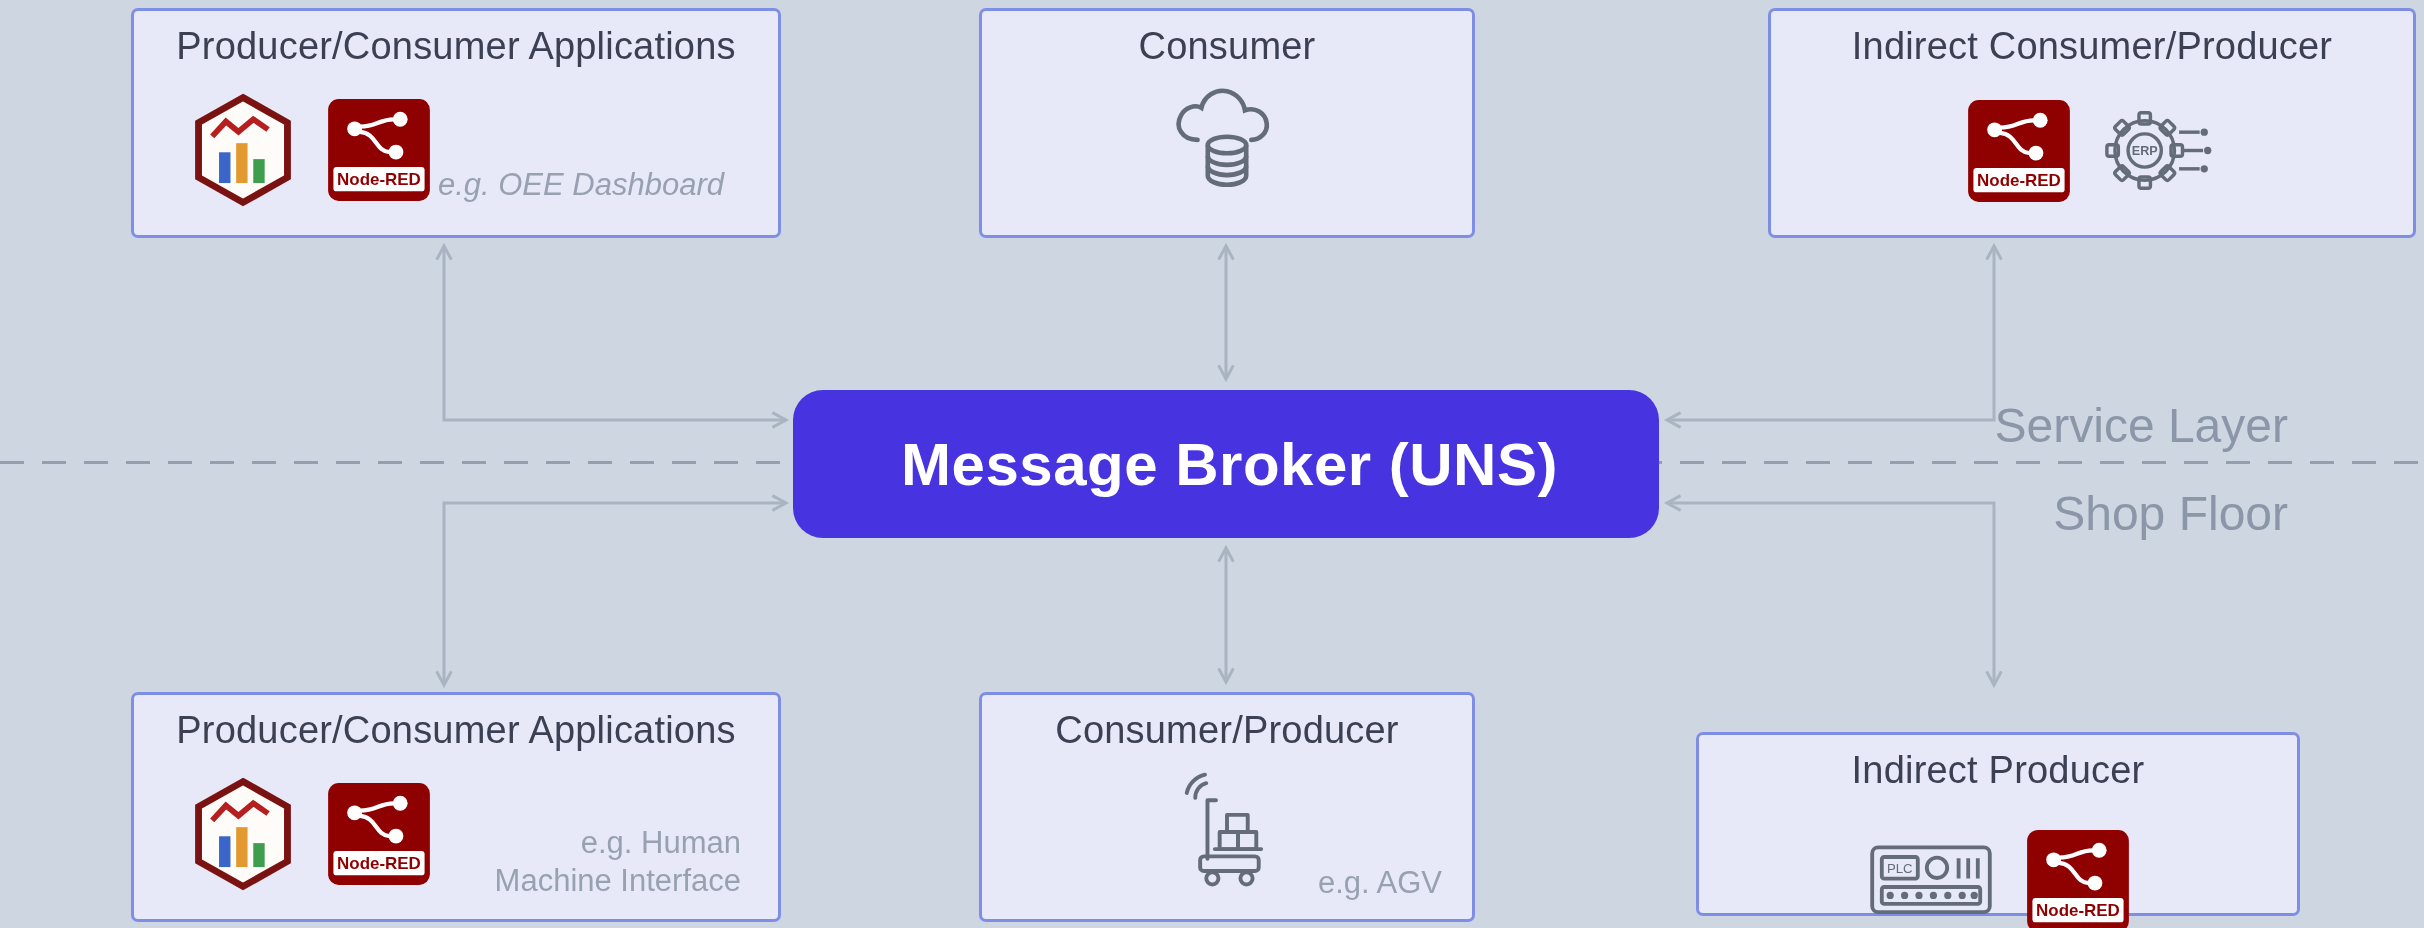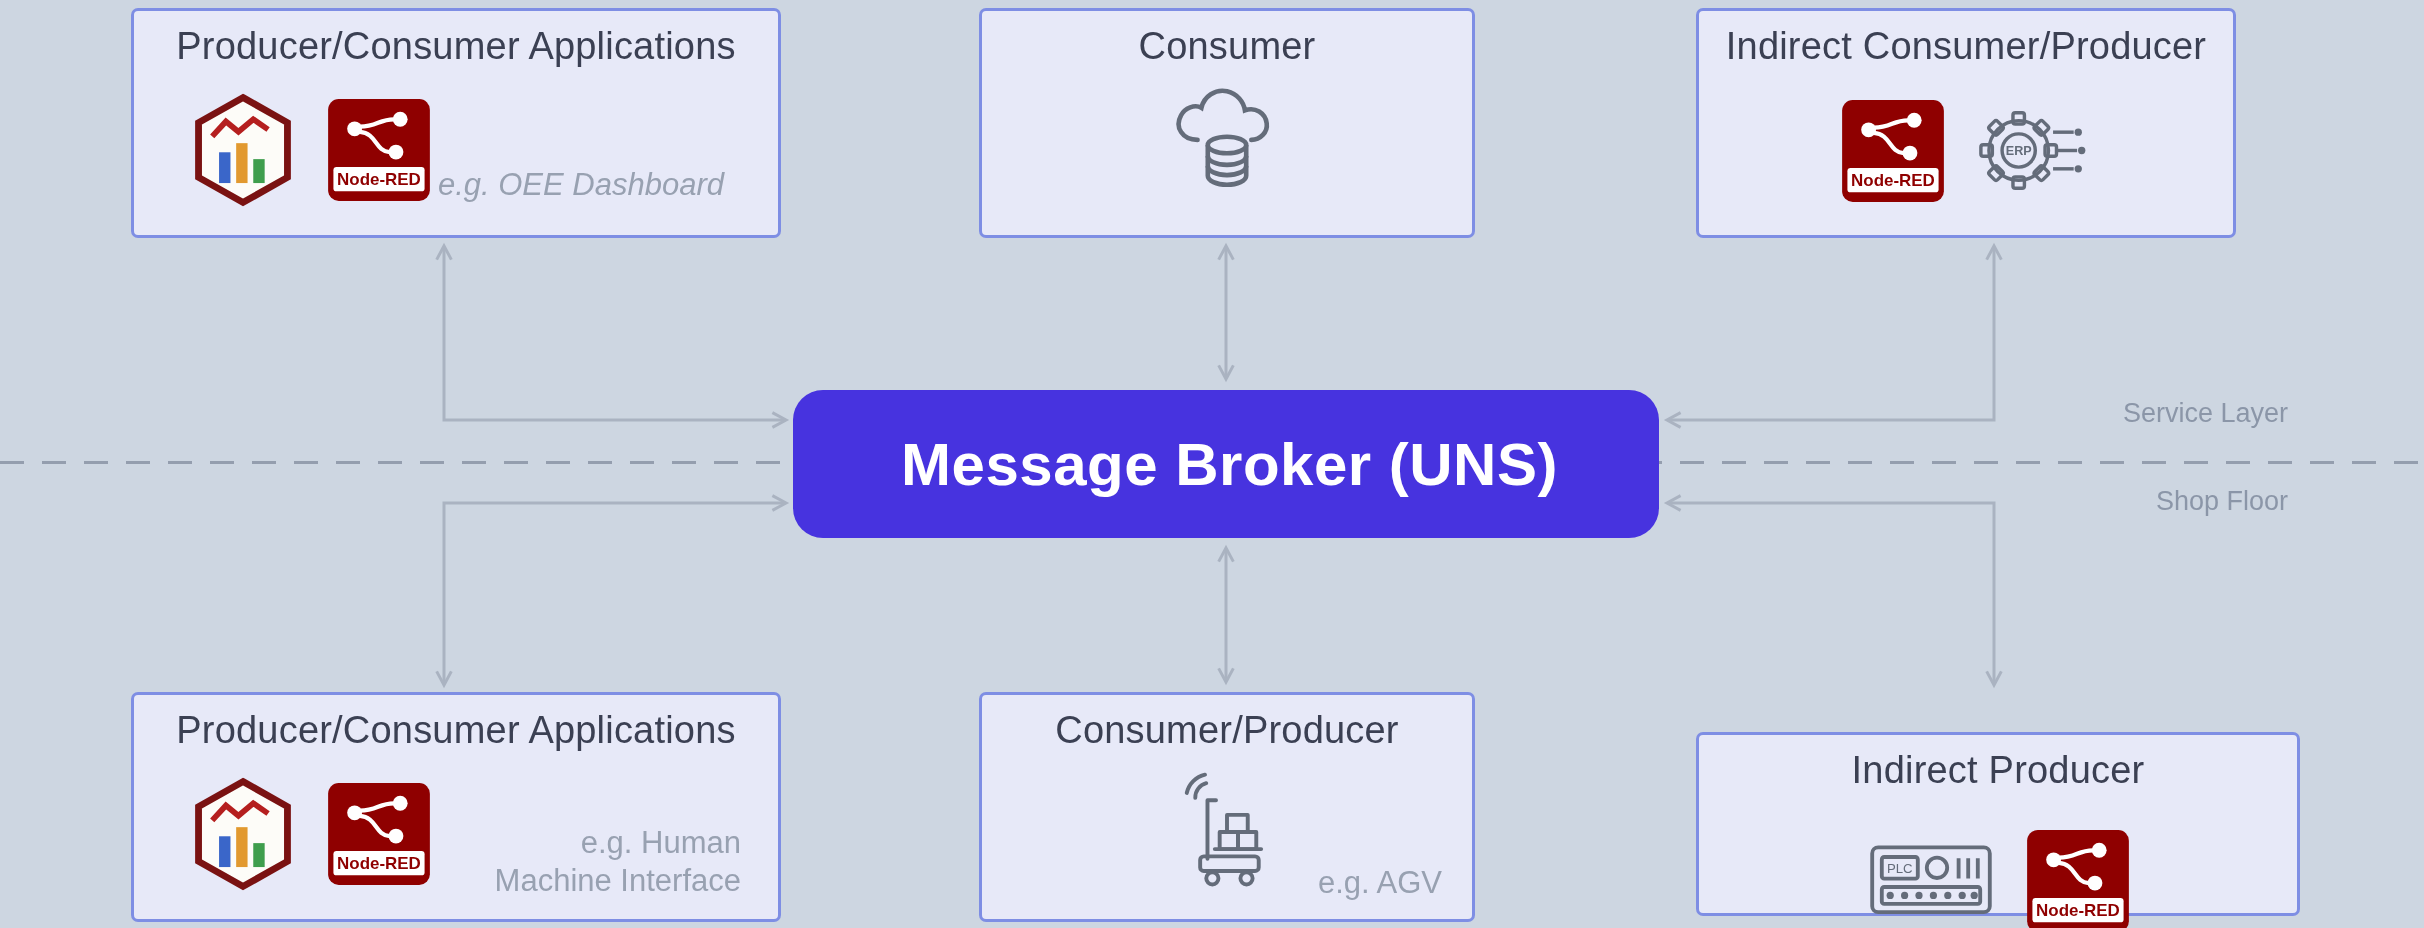--- a/index.html
+++ b/index.html
@@ -59,21 +59,21 @@
   }
   #divider-line{
     position:absolute;
     left:0;top:461px;width:2424px;height:3px;
     background:repeating-linear-gradient(90deg,#949eae 0 24px,transparent 24px 42px);
     z-index:1;
   }
   .layer-label{
     position:absolute;
     right:136px;
-    font-size:27px;
+    font-size:48px;
     color:#8b96a8;
     text-align:right;
     z-index:3;
   }
   #service-layer-label{top:398px;}
   #shop-floor-label{top:486px;}
   #arrow-layer{
     position:absolute;left:0;top:0;width:2424px;height:928px;
     z-index:2;
     pointer-events:none;
@@ -139,21 +139,21 @@
     <div class="icon-row centered" style="top:70px;">
       <svg width="128" height="128" viewBox="0 0 100 100">
         <path d="M27,46 C15,46 9,36 14,27 C17,21 25,18 30,21 C32,12 41,6 50,8 C58,10 63,16 64,23 C72,20 80,25 81,33 C82,40 76,46 69,46" fill="none" stroke="#646c7a" stroke-width="3.6" stroke-linecap="round"></path>
         <path d="M35,50 V74 A15,7 0 0 0 65,74 V50" fill="#e7e9f8" stroke="#646c7a" stroke-width="3.6"></path>
         <ellipse cx="50" cy="50" rx="15" ry="6.5" fill="#e7e9f8" stroke="#646c7a" stroke-width="3.6"></ellipse>
         <path d="M35,58.5 A15,7 0 0 0 65,58.5 M35,66.5 A15,7 0 0 0 65,66.5" fill="none" stroke="#646c7a" stroke-width="3.6"></path>
       </svg>
     </div>
   </div>
 
-  <div class="box" style="left:1696px;top:8px;width:540px;height:230px;padding-left:48px;">
+  <div class="box" style="left:1768px;top:8px;width:648px;height:230px;padding-left:48px;">
     <div class="box-title">Indirect Consumer/Producer</div>
     <div class="icon-row centered" style="top:82px;gap:20px;">
       <svg width="106" height="106" viewBox="0 0 100 100">
         <rect x="2" y="2" width="96" height="96" rx="10" fill="#8f0000"></rect>
         <path d="M32,28 C48,28 50,21 64,21 M32,33 C48,34 46,51 60,52" stroke="#ffffff" stroke-width="4" fill="none"></path>
         <circle cx="27" cy="30" r="7" fill="#ffffff"></circle>
         <circle cx="70" cy="21" r="7" fill="#ffffff"></circle>
         <circle cx="66" cy="52" r="7" fill="#ffffff"></circle>
         <rect x="7" y="66" width="86" height="23" rx="3" fill="#ffffff"></rect>
         <text class="nodered-text" x="50" y="83" text-anchor="middle" font-size="16" fill="#8f0000">Node-RED</text>

